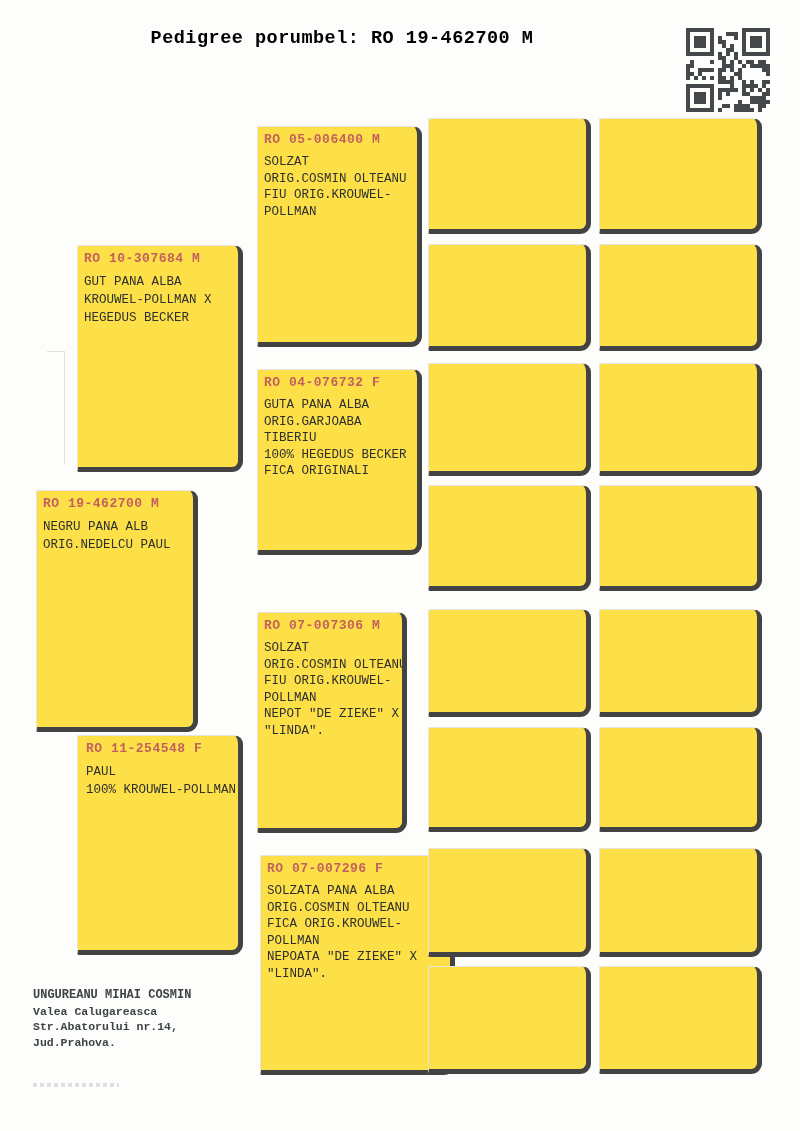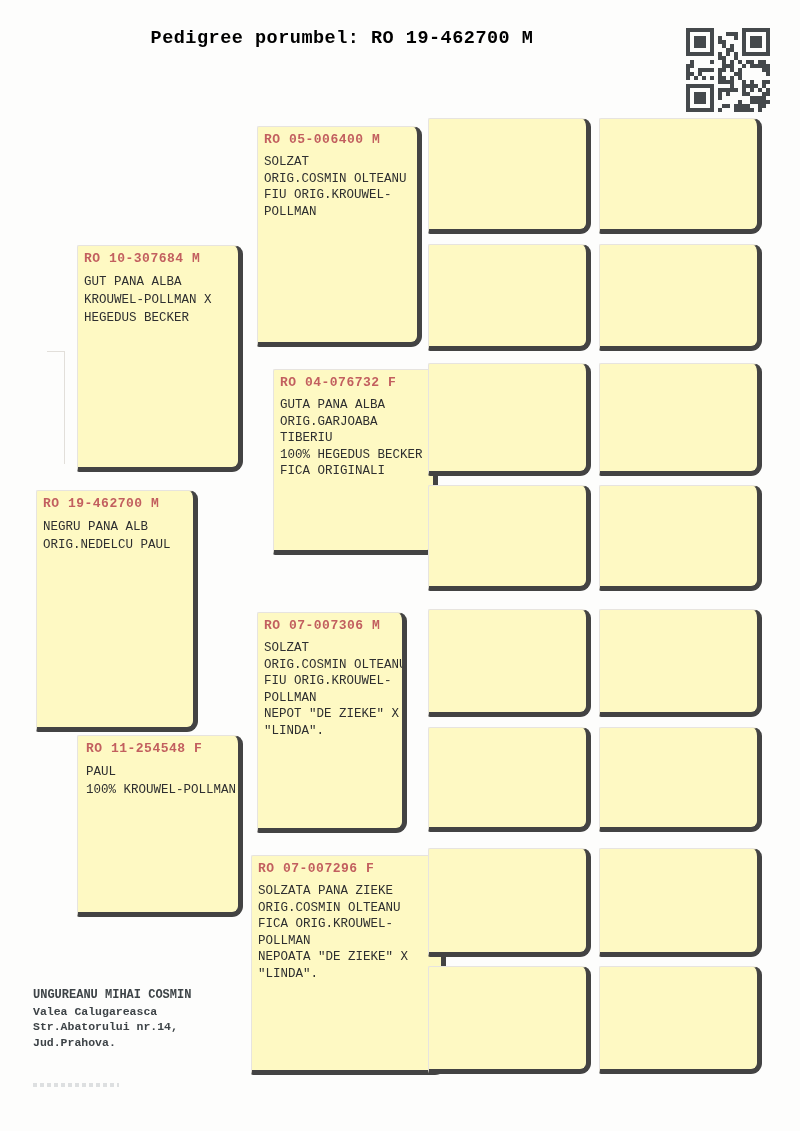--- a/index.html
+++ b/index.html
@@ -29,21 +29,21 @@
   }
   .qr {
     position: absolute;
     left: 686px;
     top: 28px;
     width: 84px;
     height: 84px;
   }
   .box {
     position: absolute;
-    background: #fef9c3;
+    background: #fde047;
     border-top: 1px solid #e7e4df;
     border-left: 1px solid #e7e4df;
     border-right: 5px solid #434343;
     border-bottom: 5px solid #434343;
     border-radius: 2px 9px 11px 2px;
     box-sizing: border-box;
     padding: 5px 6px 4px 6px;
     overflow: hidden;
   }
   .ring {
@@ -340,56 +340,56 @@
     <div class="bline">ORIG.NEDELCU PAUL</div>
   </div>
 
   <div class="box gen12" style="left:77px; top:245px; width:166px; height:227px;">
     <div class="ring">RO 10-307684 M</div>
     <div class="bline">GUT PANA ALBA</div>
     <div class="bline">KROUWEL-POLLMAN X</div>
     <div class="bline">HEGEDUS BECKER</div>
   </div>
 
-  <div class="box gen12" style="left:77px; top:735px; width:166px; height:182px;padding-left:8px;">
+  <div class="box gen12" style="left:77px; top:735px; width:166px; height:220px;padding-left:8px;">
     <div class="ring">RO 11-254548 F</div>
     <div class="bline">PAUL</div>
     <div class="bline">100% KROUWEL-POLLMAN</div>
   </div>
 
   <div class="box" style="left:257px; top:126px; width:165px; height:221px;">
     <div class="ring">RO 05-006400 M</div>
     <div class="bline">SOLZAT</div>
     <div class="bline">ORIG.COSMIN OLTEANU</div>
     <div class="bline">FIU ORIG.KROUWEL-</div>
     <div class="bline">POLLMAN</div>
   </div>
 
-  <div class="box" style="left:257px; top:369px; width:165px; height:186px;margin-left:16px;">
+  <div class="box" style="left:257px; top:369px; width:165px; height:186px;">
     <div class="ring">RO 04-076732 F</div>
     <div class="bline">GUTA PANA ALBA</div>
     <div class="bline">ORIG.GARJOABA</div>
     <div class="bline">TIBERIU</div>
     <div class="bline">100% HEGEDUS BECKER</div>
     <div class="bline">FICA ORIGINALI</div>
   </div>
 
   <div class="box" style="left:257px; top:612px; width:150px; height:221px;">
     <div class="ring">RO 07-007306 M</div>
     <div class="bline">SOLZAT</div>
     <div class="bline">ORIG.COSMIN OLTEANU</div>
     <div class="bline">FIU ORIG.KROUWEL-</div>
     <div class="bline">POLLMAN</div>
     <div class="bline">NEPOT "DE ZIEKE" X</div>
     <div class="bline">"LINDA".</div>
   </div>
 
-  <div class="box" style="left:251px; top:855px; width:195px; height:220px;">
+  <div class="box" style="left:260px; top:855px; width:195px; height:220px;">
     <div class="ring">RO 07-007296 F</div>
-    <div class="bline">SOLZATA PANA ZIEKE</div>
+    <div class="bline">SOLZATA PANA ALBA</div>
     <div class="bline">ORIG.COSMIN OLTEANU</div>
     <div class="bline">FICA ORIG.KROUWEL-</div>
     <div class="bline">POLLMAN</div>
     <div class="bline">NEPOATA "DE ZIEKE" X</div>
     <div class="bline">"LINDA".</div>
   </div>
 
   <div class="box" style="left:428px; top:118px; width:163px; height:116px;"></div>
   <div class="box" style="left:428px; top:244px; width:163px; height:107px;"></div>
   <div class="box" style="left:428px; top:363px; width:163px; height:113px;"></div>

